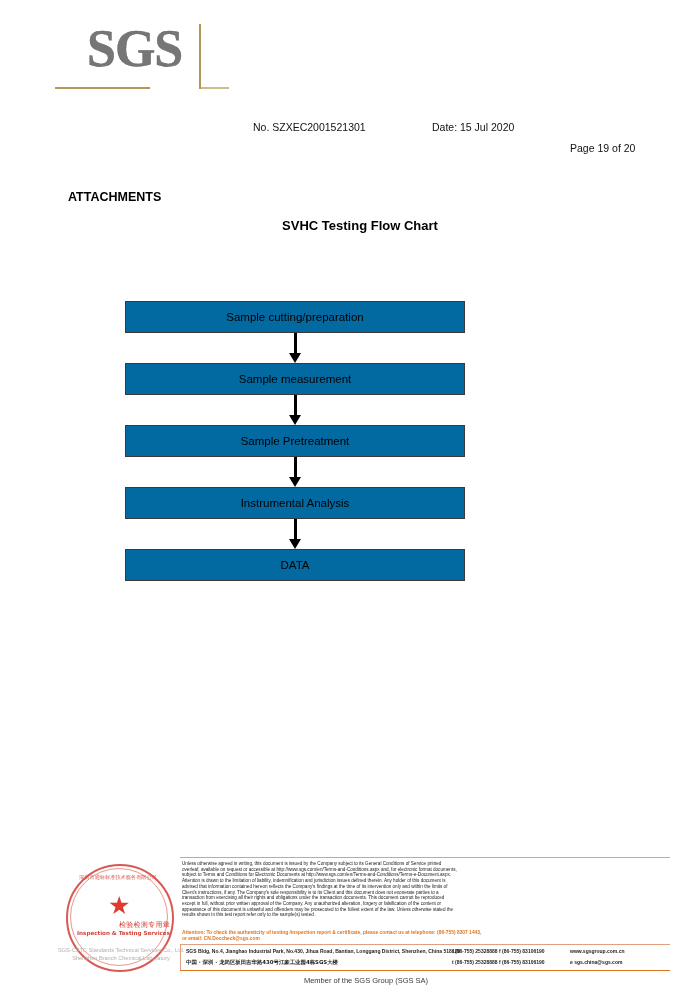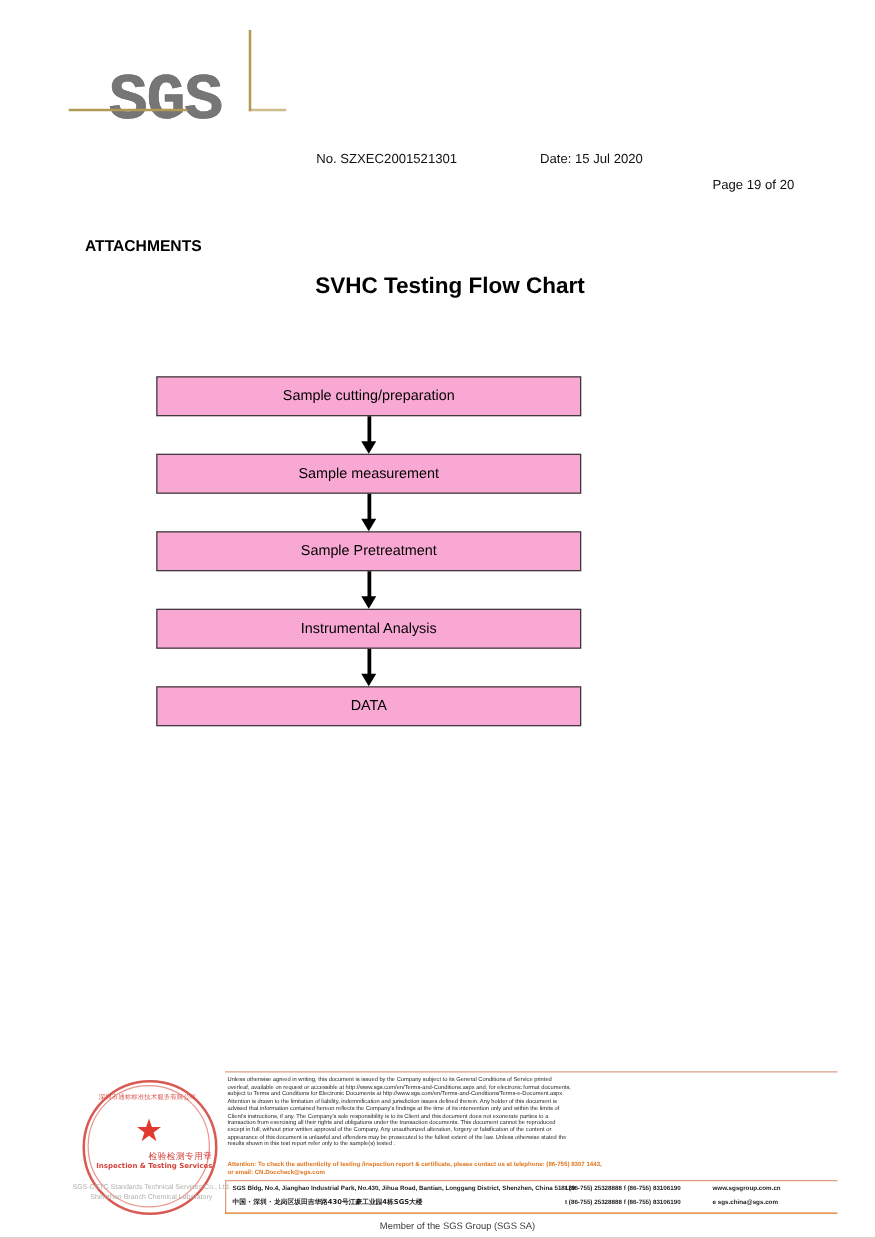--- a/index.html
+++ b/index.html
@@ -20,28 +20,27 @@
 
   
   #logo-block {
     position: absolute;
     left: 55px;
     top: 18px;
     width: 150px;
     height: 72px;
   }
   #sgs-logo {
-    font-family: Liberation Mono, monospace;
+    font-family: Liberation Serif, serif;
     font-weight: bold;
     font-size: 52px;
     letter-spacing: -1px;
     color: #767676;
     line-height: 62px;
     padding-left: 32px;
-    margin-top: 32px;
     -webkit-text-stroke: 0.4px #5d5d5d;
   }
   #rule-h {
     position: absolute;
     left: 55px;
     top: 87px;
     width: 95px;
     height: 2px;
     background: #b19a55;
   }
@@ -93,21 +92,21 @@
     color: #000;
   }
   #chart-title {
     position: absolute;
     left: 0;
     top: 218px;
     width: 700px;
     text-align: center;
     padding-left: 20px;
     box-sizing: border-box;
-    font-size: 18px;
+    font-size: 13px;
     font-weight: bold;
     color: #000;
   }
 
   
   #flow {
     position: absolute;
     left: 125px;
     top: 301px;
     width: 340px;
@@ -115,21 +114,21 @@
   .flow-box {
     width: 340px;
     height: 32px;
     border: 1.3px solid #3a3a3a;
     box-sizing: border-box;
     display: flex;
     align-items: center;
     justify-content: center;
     font-size: 11.5px;
     color: #000;
-    background: #f9a8d4;
+    background: #0369a1;
   }
   .flow-arrow {
     width: 340px;
     height: 30px;
     position: relative;
   }
   .flow-arrow .shaft {
     position: absolute;
     left: 50%;
     margin-left: -1.5px;

